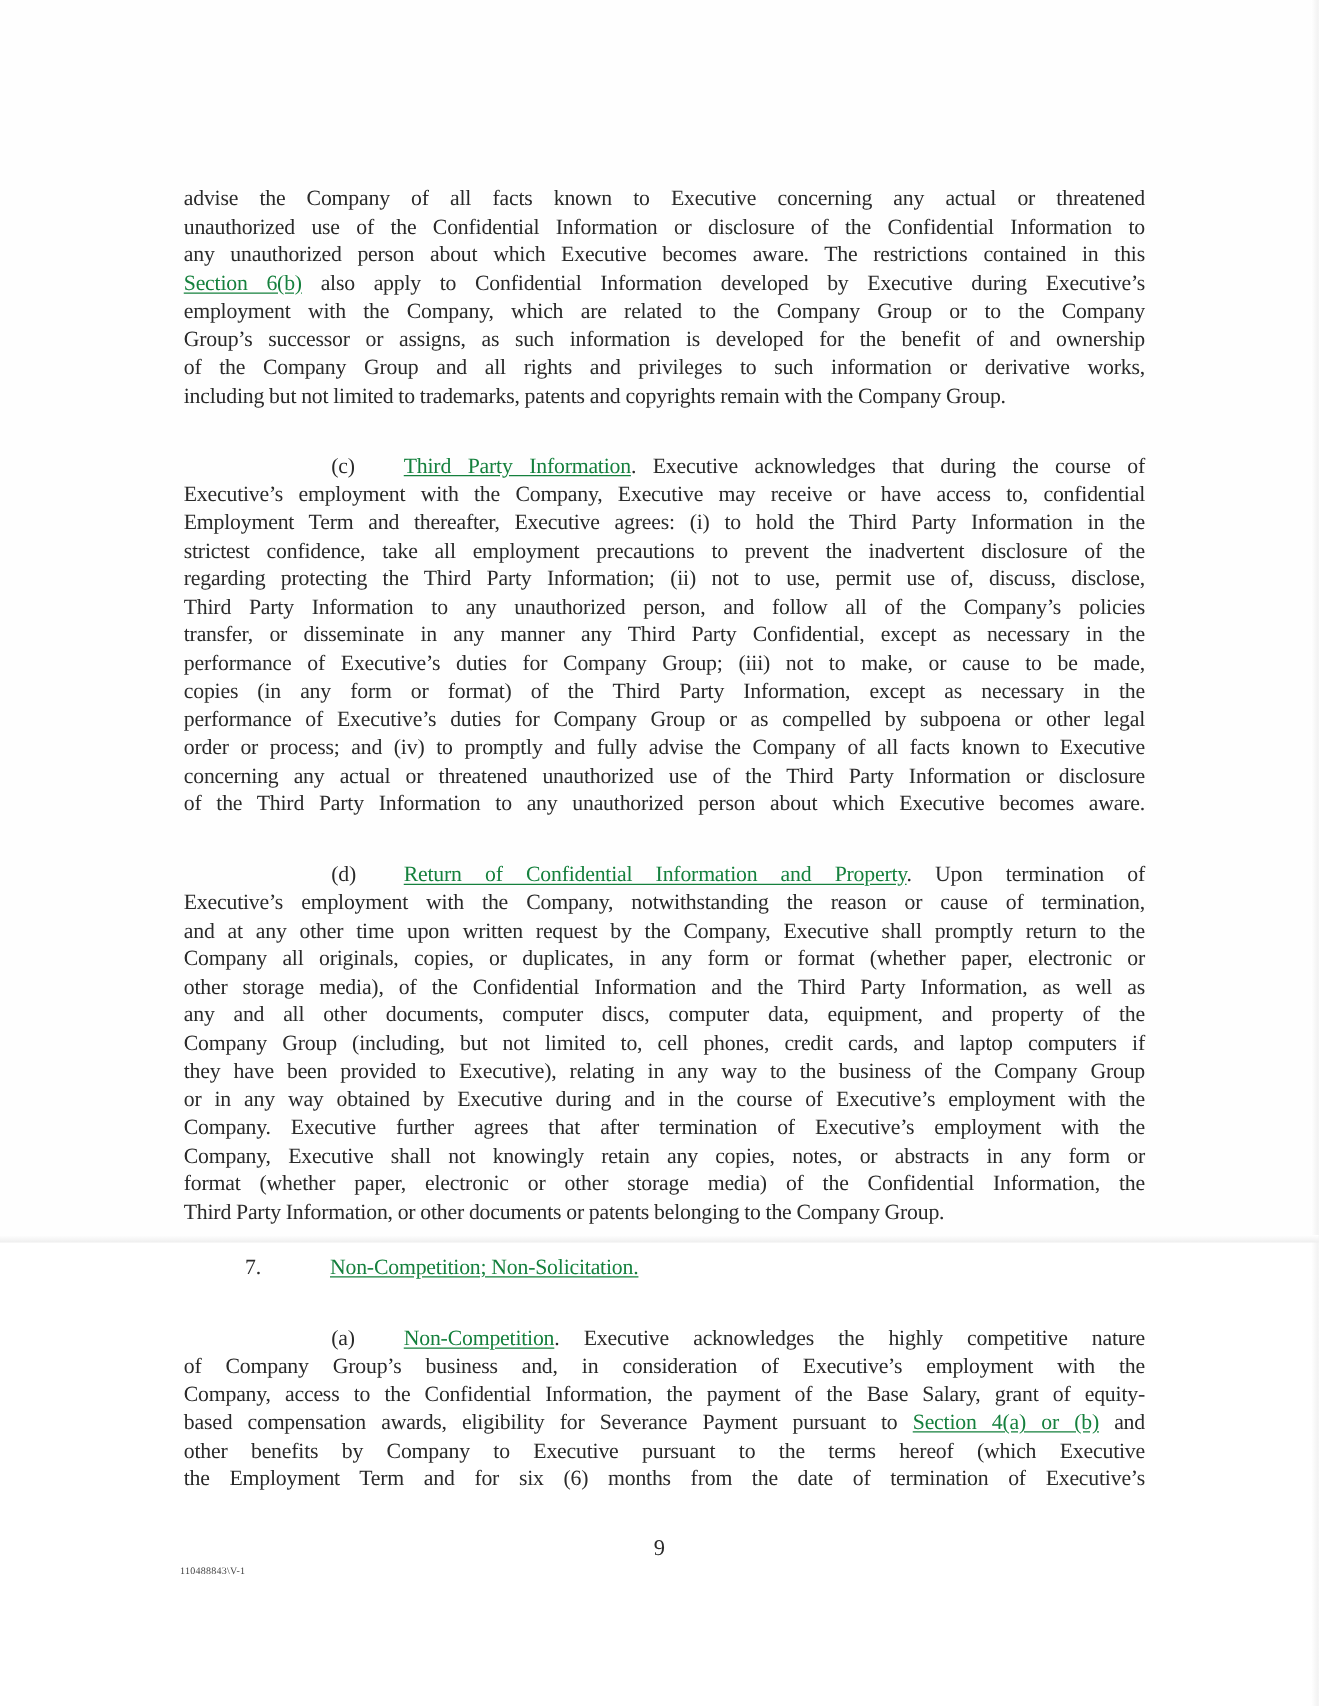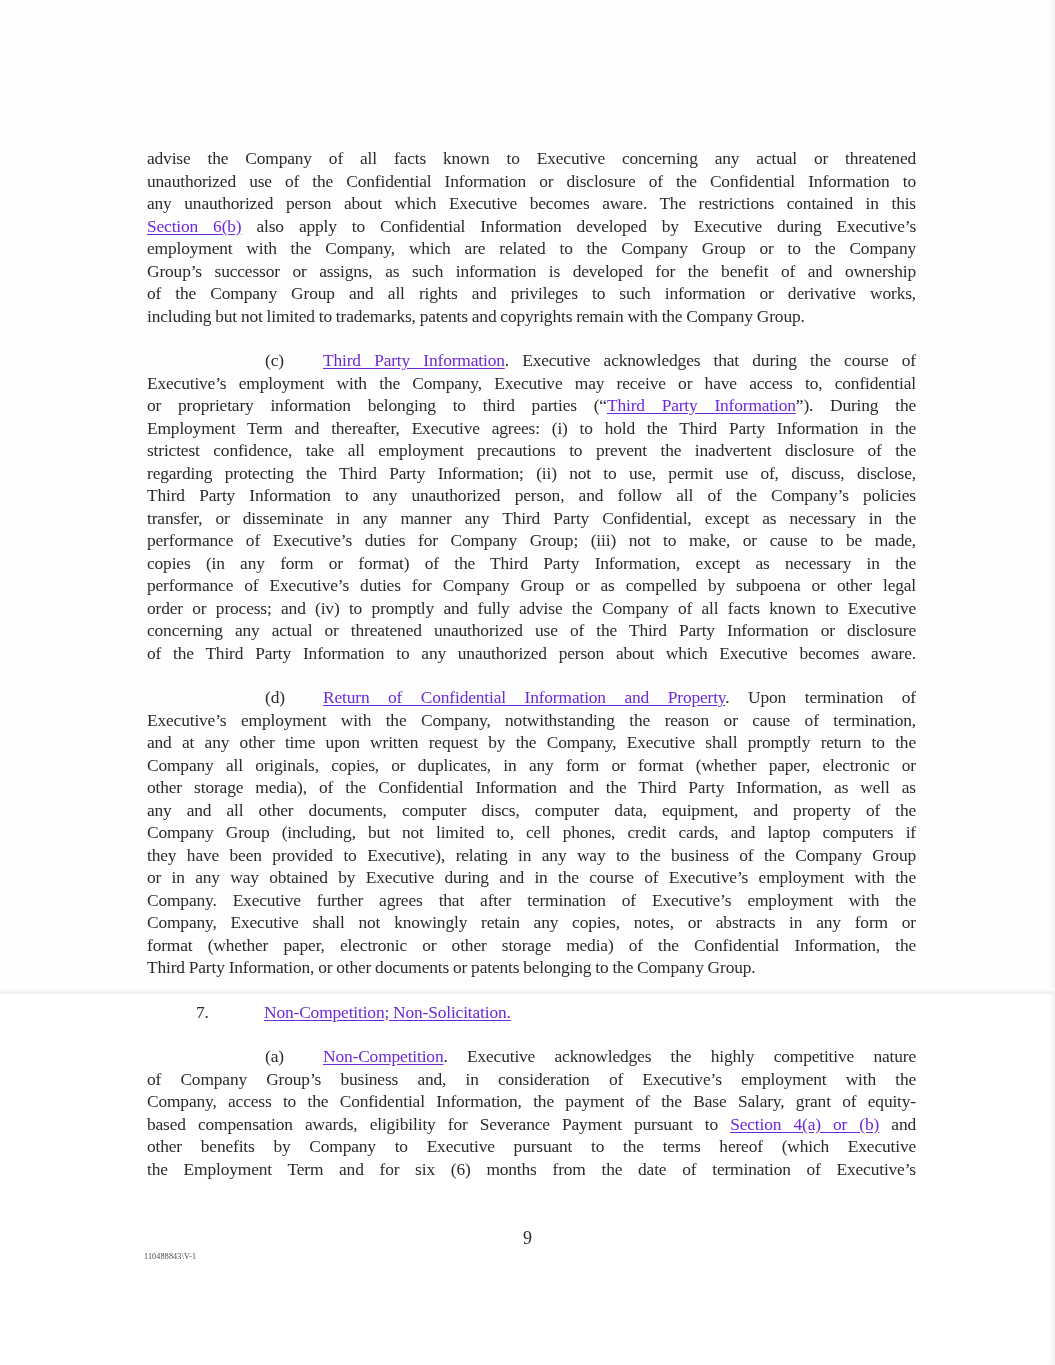--- a/index.html
+++ b/index.html
@@ -42,35 +42,35 @@
       font-size: 17.4px;
       line-height: 22.5px;
       letter-spacing: -0.15px;
       word-spacing: -0.3px;
     }
     .para {
       margin: 0;
       text-align: justify;
     }
     .para.gap {
-      margin-top: 22px;
+      margin-top: 34px;
     }
     .para .line {
       display: block;
       text-align: justify;
       text-align-last: justify;
       white-space: nowrap;
     }
     .para .line.last {
       text-align-last: left;
     }
     .ref {
       text-decoration: underline;
       text-underline-offset: 2px;
-      color: #6d28d9;
+      color: #15803d;
     }
     .sub-label {
       display: inline-block;
       margin-left: 118px;
       width: 58px;
     }
     .heading-7 {
       margin-top: 22px;
       white-space: nowrap;
     }
@@ -112,21 +112,20 @@
       <span class="line"><span class="ref">Section 6(b)</span><span> also apply to Confidential Information developed by Executive during Executive’s</span></span>
       <span class="line">employment with the Company, which are related to the Company Group or to the Company</span>
       <span class="line">Group’s successor or assigns, as such information is developed for the benefit of and ownership</span>
       <span class="line">of the Company Group and all rights and privileges to such information or derivative works,</span>
       <span class="line last">including but not limited to trademarks, patents and copyrights remain with the Company Group.</span>
     </p>
 
     <p class="para gap">
       <span class="line"><span class="sub-label">(c)</span><span class="ref">Third Party Information</span><span>.  Executive acknowledges that during the course of</span></span>
       <span class="line">Executive’s employment with the Company, Executive may receive or have access to, confidential</span>
-      <span class="line"><span>or proprietary information belonging to third parties (“</span><span class="ref">Third Party Information</span><span>”). During the</span></span>
       <span class="line">Employment Term and thereafter, Executive agrees: (i) to hold the Third Party Information in the</span>
       <span class="line">strictest confidence, take all employment precautions to prevent the inadvertent disclosure of the</span>
       <span class="line">regarding protecting the Third Party Information; (ii) not to use, permit use of, discuss, disclose,</span>
       <span class="line">Third Party Information to any unauthorized person, and follow all of the Company’s policies</span>
       <span class="line">transfer, or disseminate in any manner any Third Party Confidential, except as necessary in the</span>
       <span class="line">performance of Executive’s duties for Company Group; (iii) not to make, or cause to be made,</span>
       <span class="line">copies (in any form or format) of the Third Party Information, except as necessary in the</span>
       <span class="line">performance of Executive’s duties for Company Group or as compelled by subpoena or other legal</span>
       <span class="line">order or process; and (iv) to promptly and fully advise the Company of all facts known to Executive</span>
       <span class="line">concerning any actual or threatened unauthorized use of the Third Party Information or disclosure</span>

